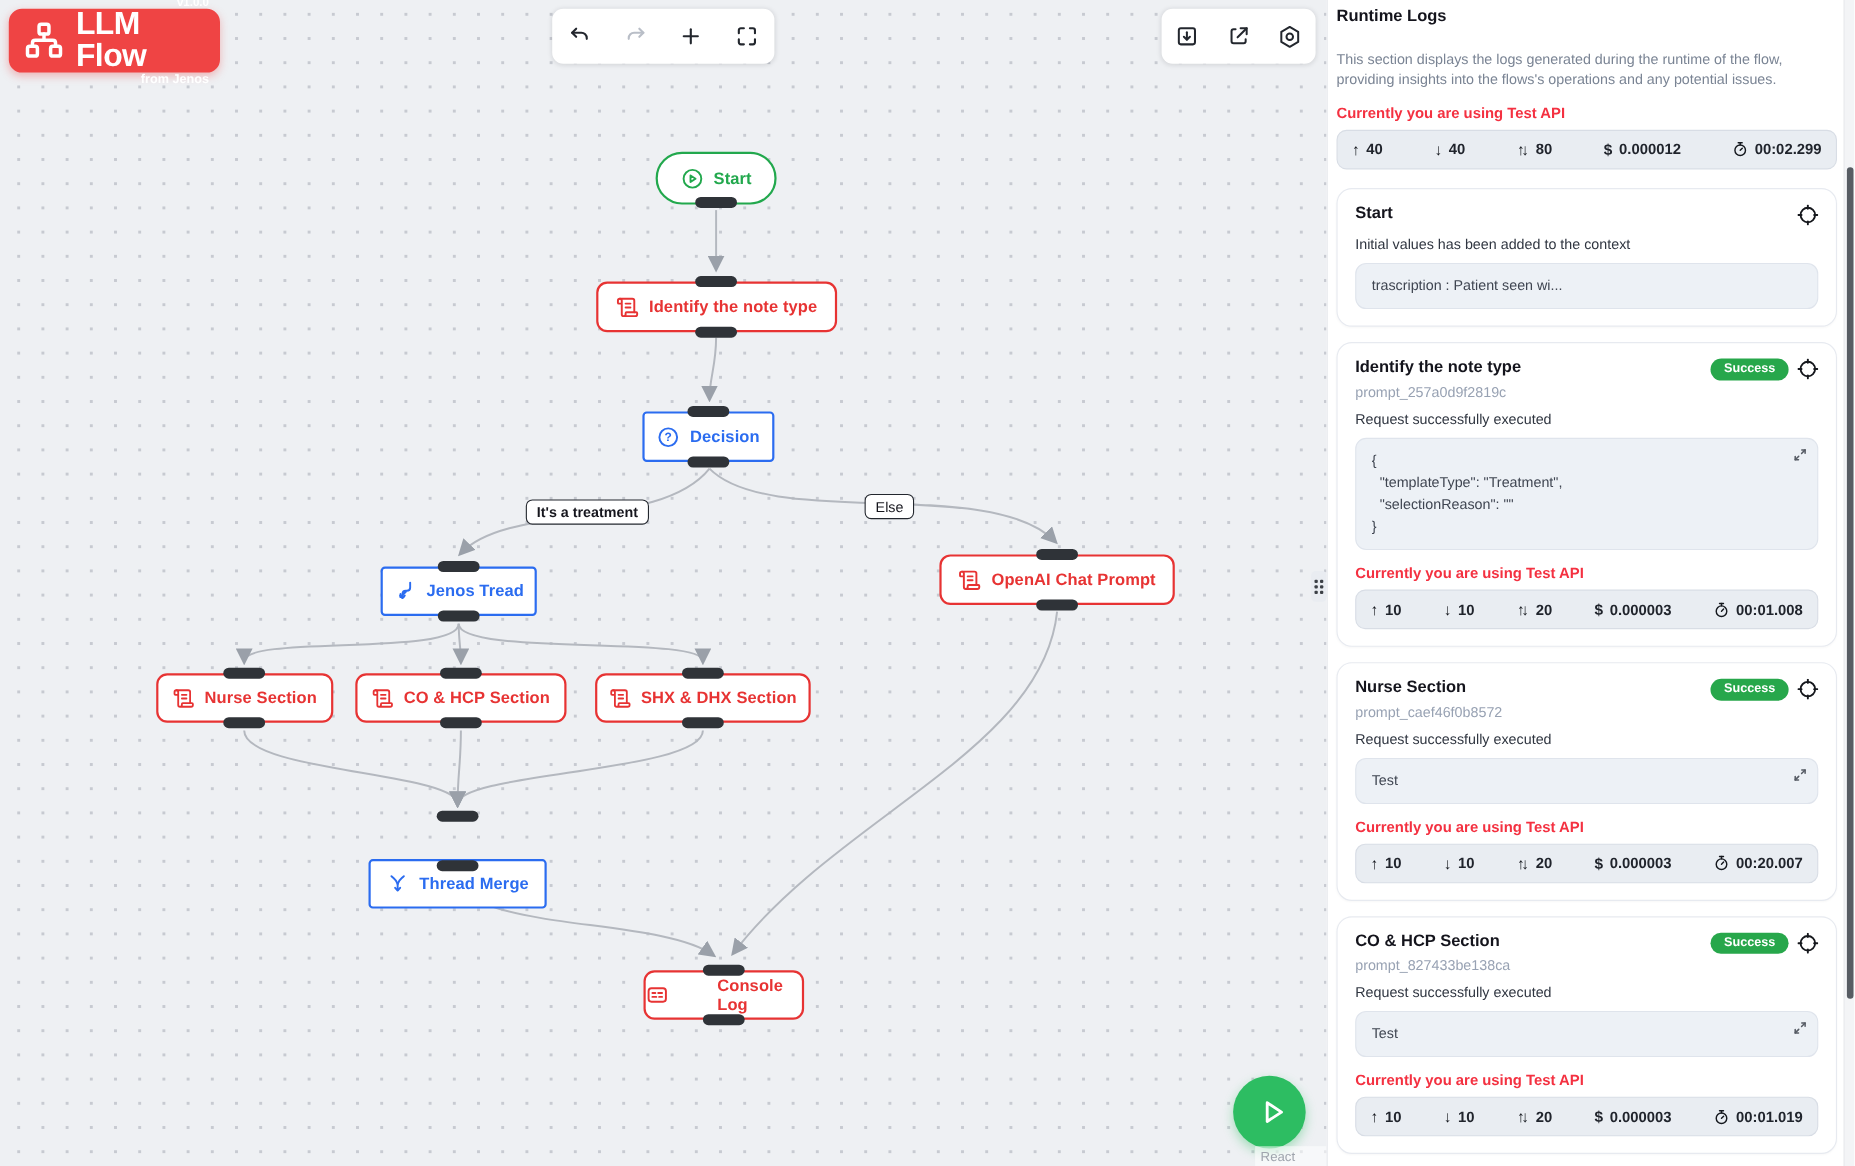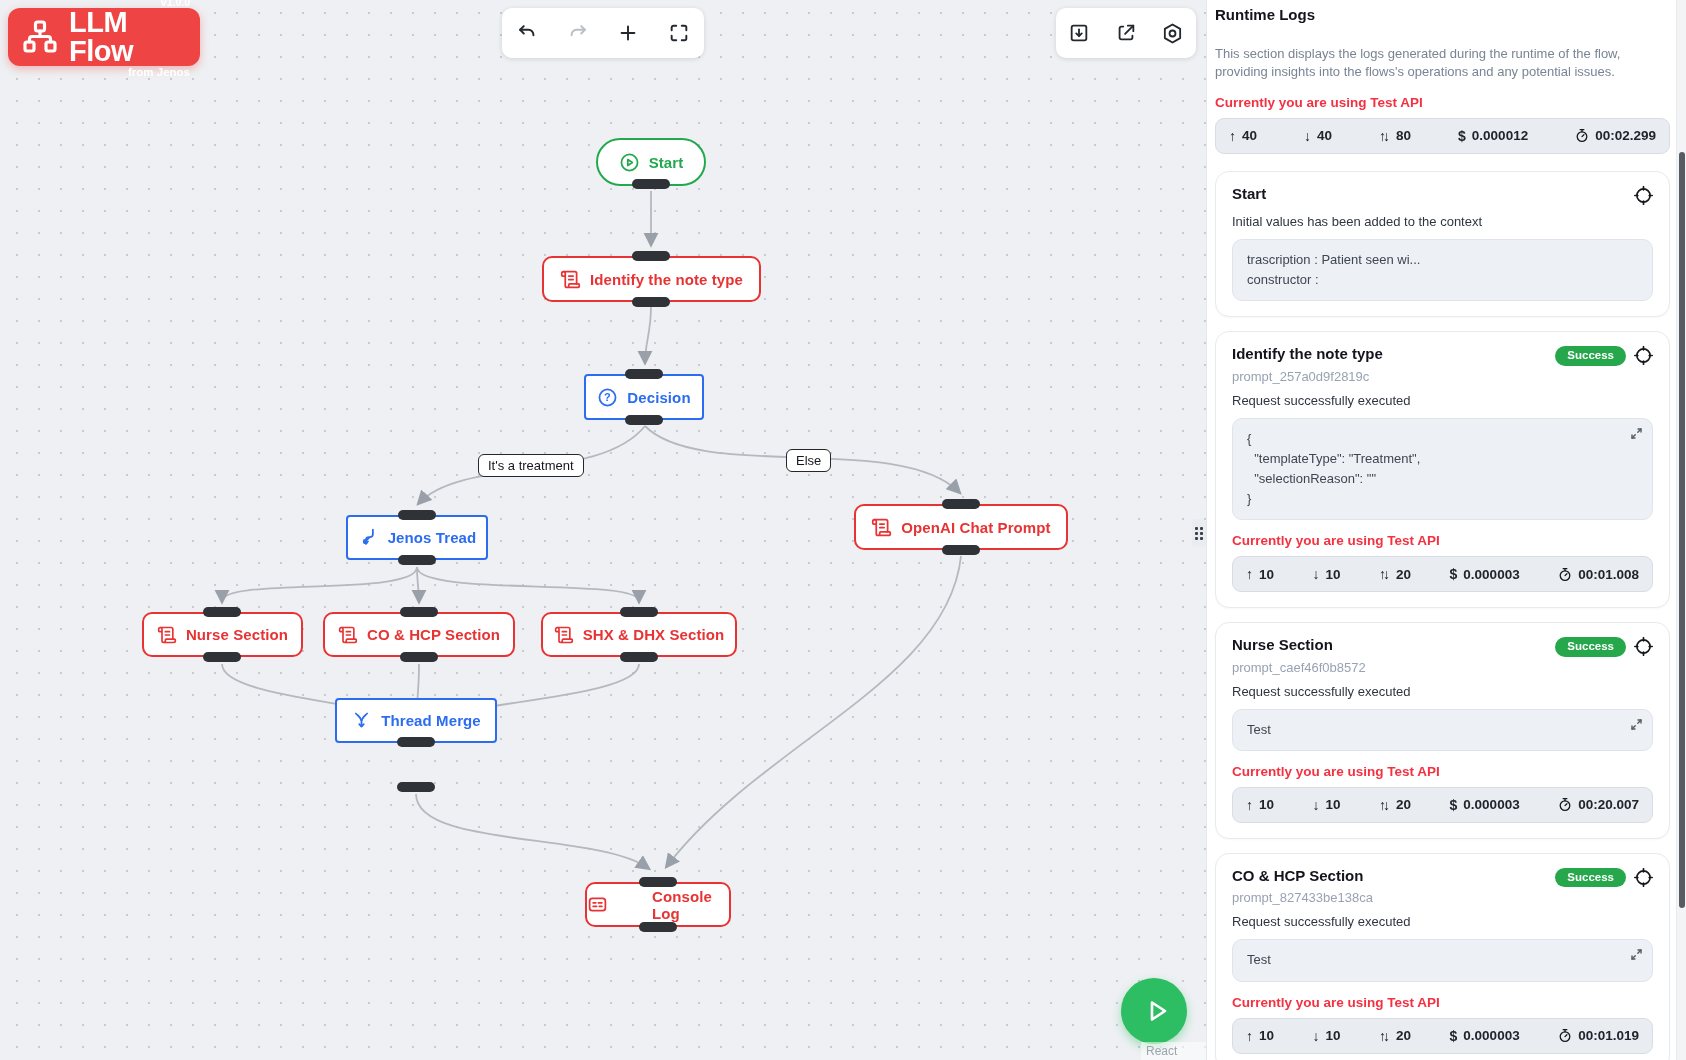--- a/index.html
+++ b/index.html
@@ -194,21 +194,21 @@
       <svg width="20" height="20" viewBox="0 0 24 24" fill="none" stroke="currentColor" stroke-width="2" stroke-linecap="round" stroke-linejoin="round">
           <path d="M15 12h-5"></path>
           <path d="M15 8h-5"></path>
           <path d="M19 17V5a2 2 0 0 0-2-2H4"></path>
           <path d="M8 21h12a2 2 0 0 0 2-2v-1a1 1 0 0 0-1-1H11a1 1 0 0 0-1 1v1a2 2 0 1 1-4 0V5a2 2 0 1 0-4 0v2a1 1 0 0 0 1 1h3"></path>
         </svg>
     </span>
     <span>SHX &amp; DHX Section</span>
   </div>
 
-  <div class="node blue" style="left:335px;top:698px;width:162px;height:45px;justify-content:center;">
+  <div class="node blue" style="left:335px;top:781px;width:162px;height:45px;justify-content:center;">
     <span class="nicon">
       <svg width="21" height="21" viewBox="0 0 24 24" fill="none" stroke="currentColor" stroke-width="2" stroke-linecap="round" stroke-linejoin="round">
           <path d="M5.5 4c3 3 5.3 4 6.5 8"></path>
           <path d="M18.5 4c-3 3-5.3 4-6.5 8"></path>
           <path d="M12 12v6.5"></path>
           <path d="M9.4 16.1 12 18.9l2.6-2.8"></path>
         </svg>
     </span>
     <span>Thread Merge</span>
   </div>
@@ -239,21 +239,21 @@
   <div class="handle" style="left:203px;top:652px;"></div>
   <div class="handle" style="left:400px;top:607px;"></div>
   <div class="handle" style="left:400px;top:652px;"></div>
   <div class="handle" style="left:620px;top:607px;"></div>
   <div class="handle" style="left:620px;top:652px;"></div>
   <div class="handle" style="left:397px;top:737px;"></div>
   <div class="handle" style="left:397px;top:782px;"></div>
   <div class="handle" style="left:639px;top:877px;"></div>
   <div class="handle" style="left:639px;top:922px;"></div>
 
-  <div class="edge-label" style="left:478px;top:454px;">It's a treatment</div>
+  <div class="edge-label" style="left:478px;top:454px;font-weight:bold;">It's a treatment</div>
   <div class="edge-label" style="left:786px;top:449px;text-align:center;">Else</div>
 
   <div class="logo">
     <span style="display:flex;">
       <svg width="40" height="40" viewBox="0 0 24 24" fill="none" stroke="#fff" stroke-width="1.9" stroke-linecap="round" stroke-linejoin="round">
           <rect x="9.3" y="3" width="5.4" height="5.4" rx="1.2"></rect>
           <rect x="3" y="15" width="5.4" height="5.4" rx="1.2"></rect>
           <rect x="15.6" y="15" width="5.4" height="5.4" rx="1.2"></rect>
           <path d="M12 8.4v3.3"></path>
           <path d="M5.7 15v-1.8c0-1 .6-1.5 1.6-1.5h9.4c1 0 1.6.5 1.6 1.5V15"></path>
@@ -399,21 +399,20 @@
                 <path d="M9.5 15.2v3"></path>
                 <path d="M.8 9.5h3"></path>
                 <path d="M15.2 9.5h3"></path>
               </svg>
             </span>
           </button>
       </div>
       <div class="card-msg">Initial values has been added to the context</div>
       <div class="codebox">
         <div class="codeline">trascription : Patient seen wi...</div>
-        <div class="codeline">constructor :</div>
       </div>
     </div>
 
     <div class="card">
       <div class="card-head">
         <span class="card-title">Identify the note type</span>
         <span class="badge">Success</span>
         <button class="crosshair-btn">
             <span style="display:flex;">
               <svg width="19" height="19" viewBox="0 0 19 19" fill="none" stroke="#16181d" stroke-width="1.7" stroke-linecap="round">

